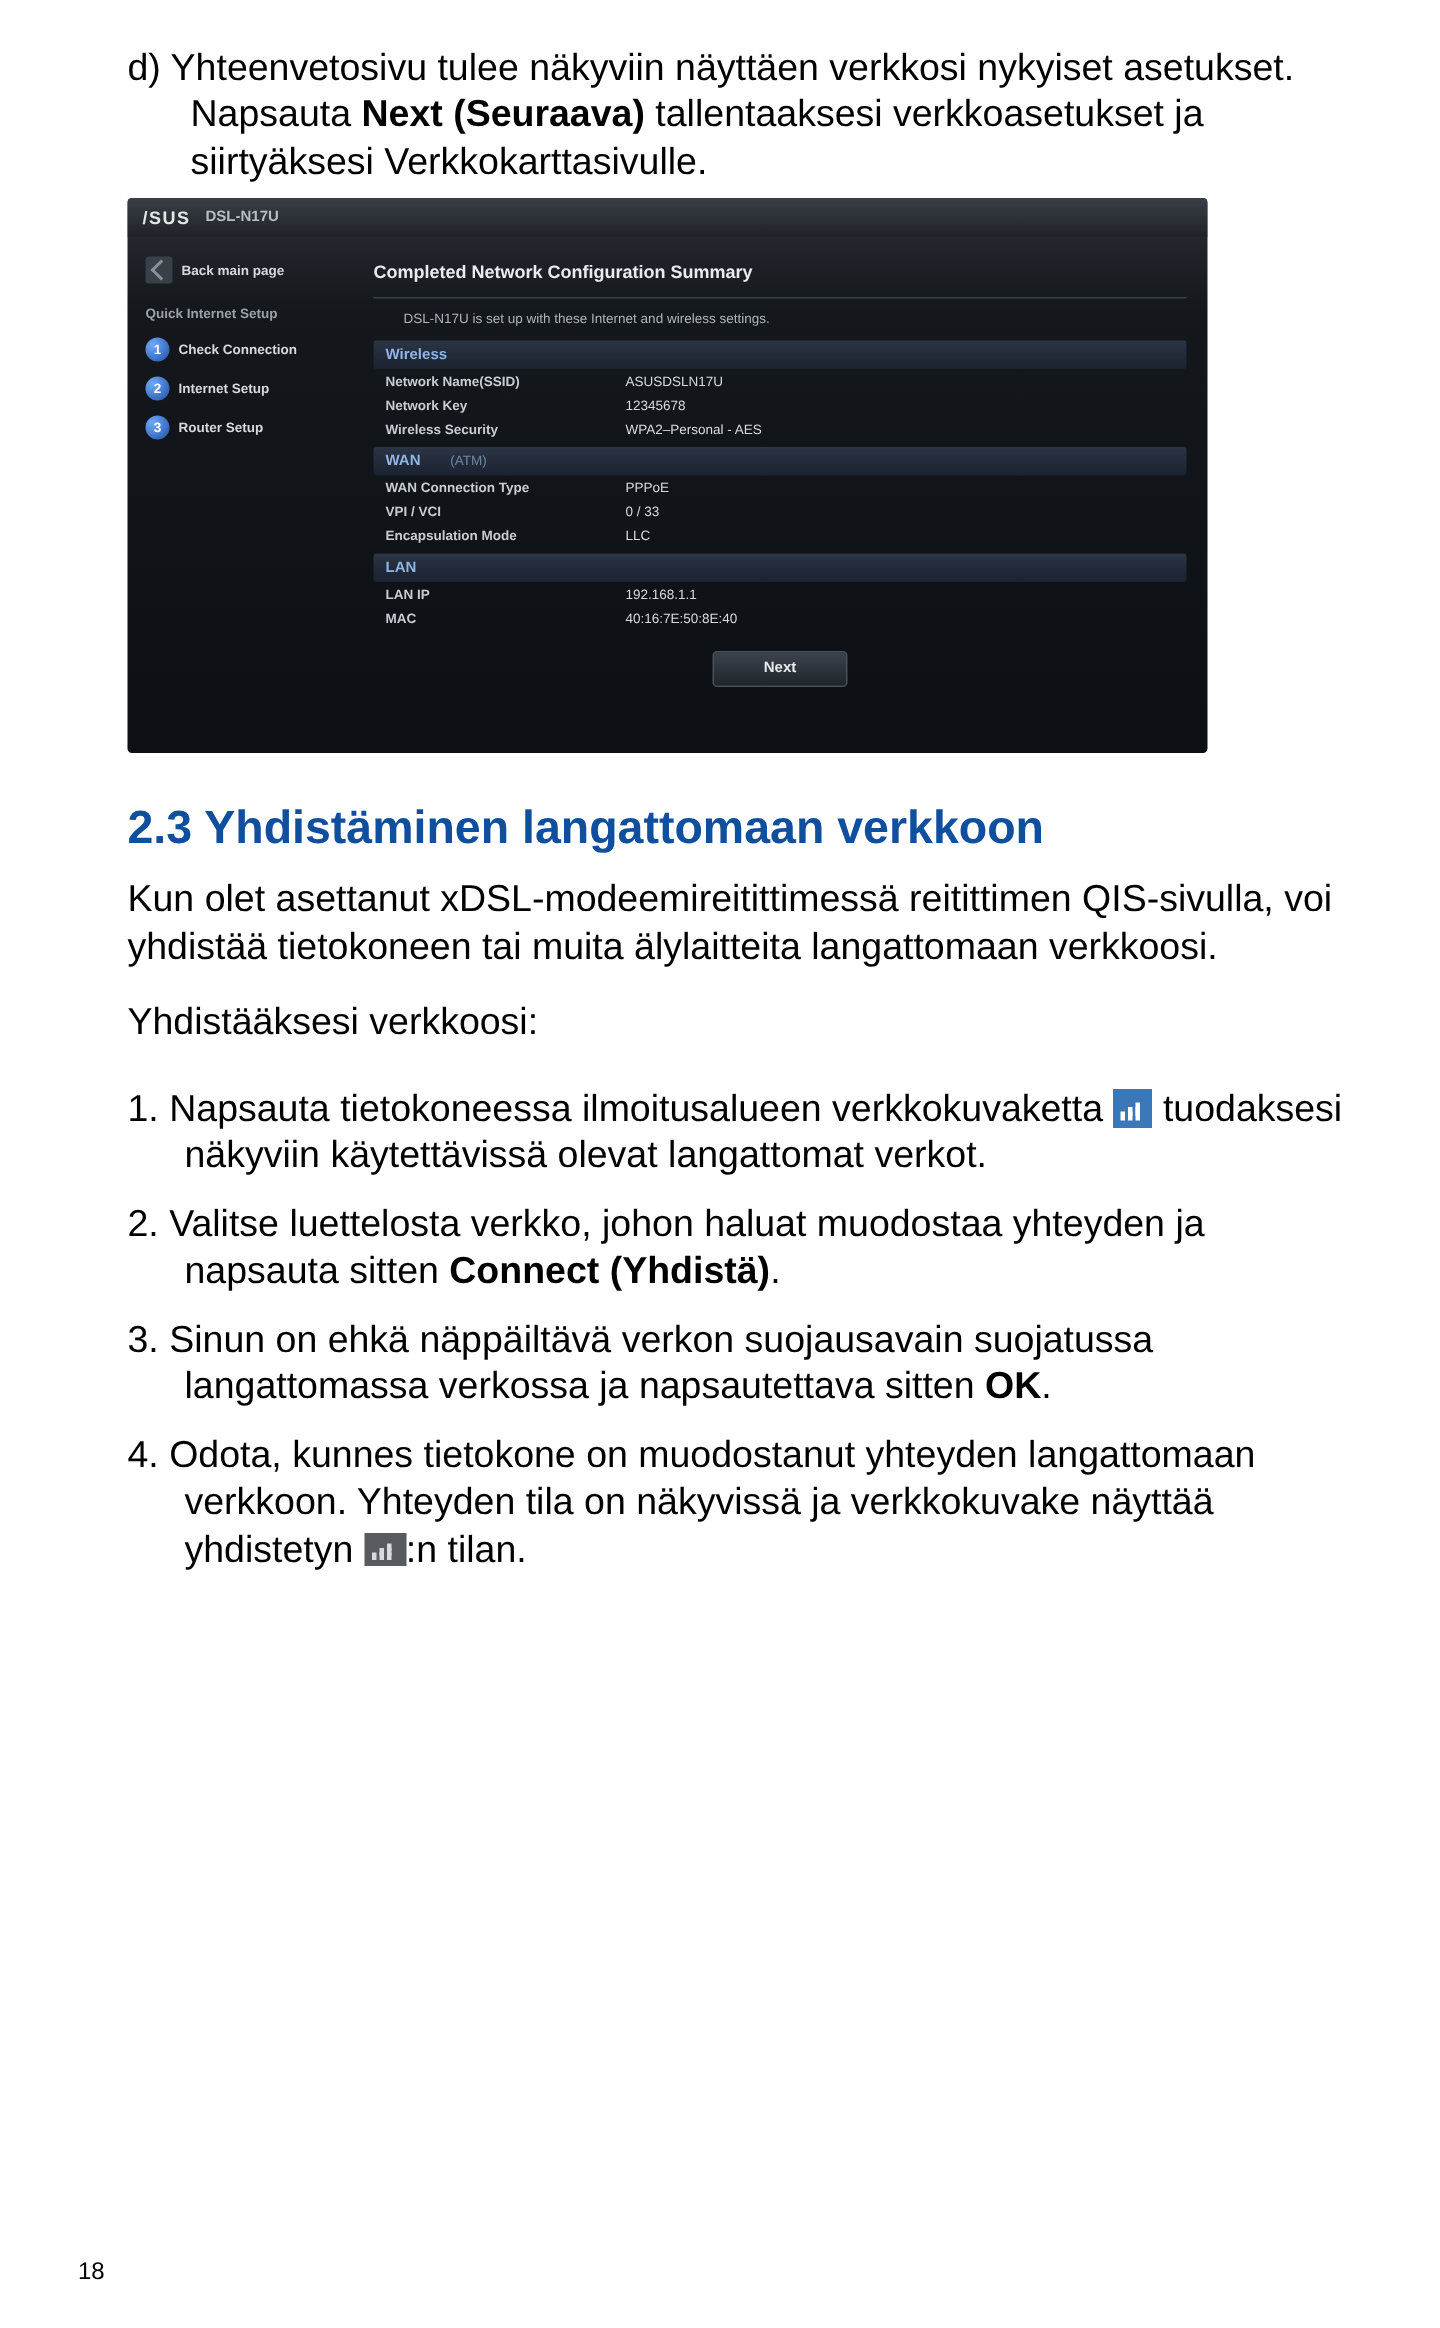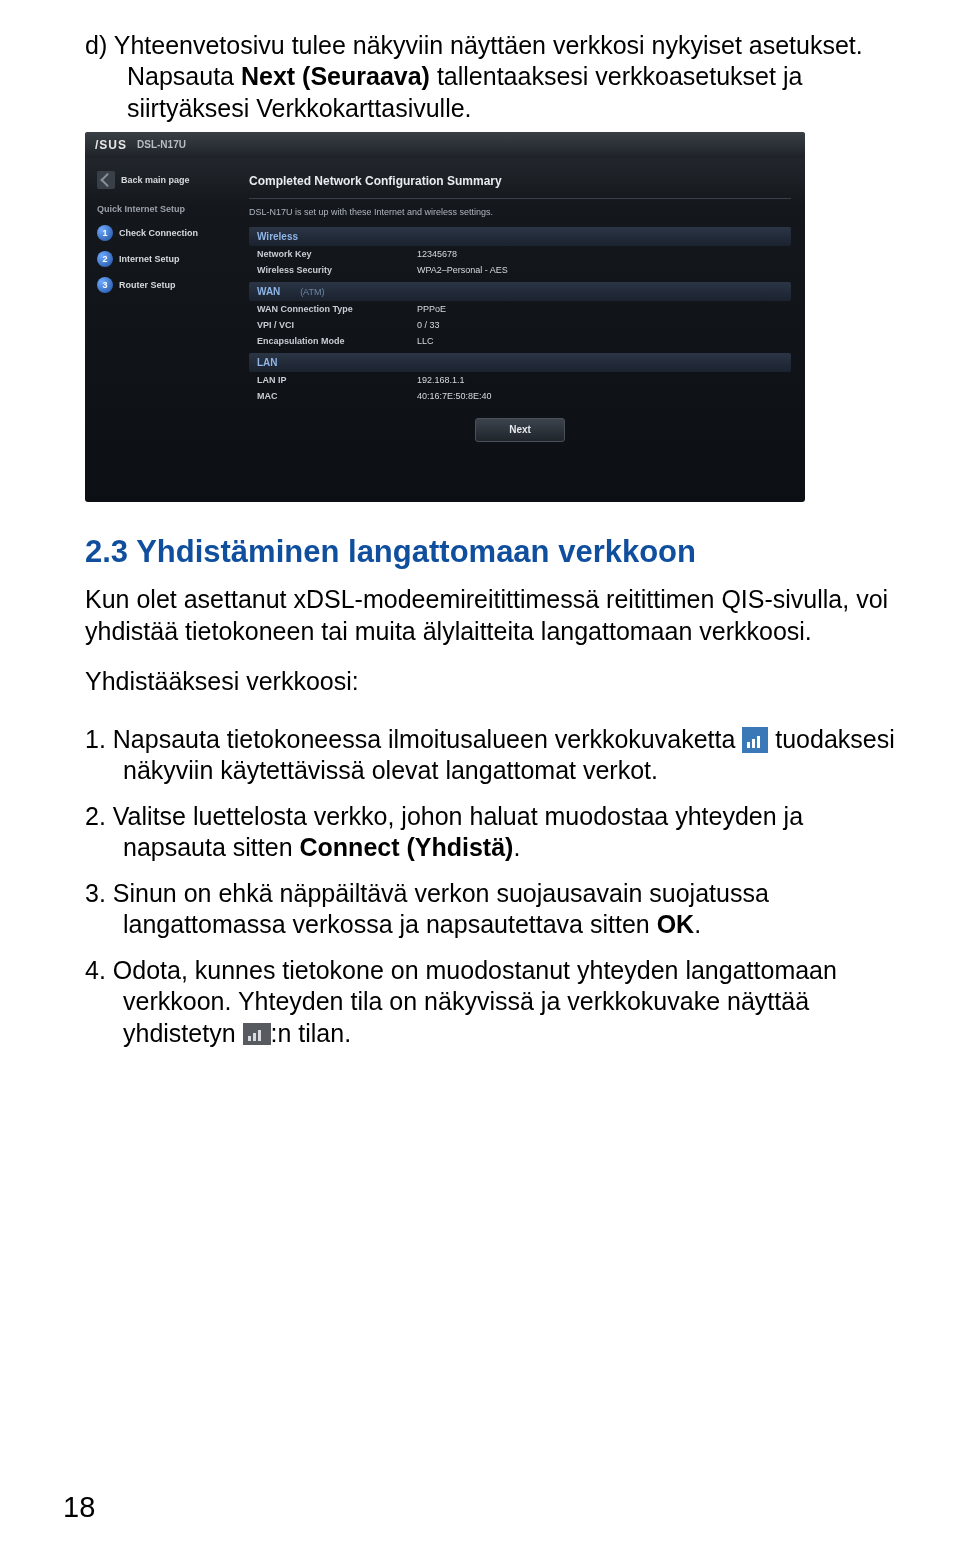--- a/index.html
+++ b/index.html
@@ -83,20 +83,21 @@
     font-size: 12px;
     font-weight: bold;
     color: #e8ecf1;
     padding: 6px 0;
   }
   .panel-hr { height:1px; background:#3a4049; margin: 4px 0 8px; }
   .panel-sub {
     font-size: 9px;
     color: #aeb4bc;
     margin-bottom: 10px;
+    margin-left: 20px;
   }
   .sect-hdr {
     background: linear-gradient(180deg, #2b3545, #1b2230);
     color: #8fb5e6;
     font-size: 10px;
     font-weight: bold;
     padding: 4px 8px;
     border-radius: 2px;
     margin-top: 4px;
   }
@@ -154,22 +155,22 @@
   }
   .inline-icon.gray { background:#575b5f; width:28px; height:22px; vertical-align:-3px;}
   .inline-icon.gray::before{
     content:"";position:absolute;left:5px;bottom:4px;width:3px;height:5px;background:#d8dadd;
     box-shadow: 5px 0 0 0 #d8dadd, 5px -3px 0 0 #d8dadd,
                 10px 0 0 0 #d8dadd, 10px -6px 0 0 #d8dadd, 10px -3px 0 0 #d8dadd;
   }
   .page-num {
     position: absolute;
     bottom: 28px;
-    left: 63px;
-    font-size: 29px;
+    left: 52px;
+    font-size: 16px;
   }
 </style>
 </head>
 <body>
 
 <p class="para-d">
   <span>d)  </span><span>Yhteenvetosivu tulee näkyviin näyttäen verkkosi nykyiset asetukset. Napsauta </span><span class="bold">Next (Seuraava)</span><span> tallentaaksesi verkkoasetukset ja siirtyäksesi Verkkokarttasivulle.</span>
 </p>
 
 <div class="router-ui">
@@ -199,20 +200,24 @@
     </div>
     <div class="rtr-main">
       <div class="panel-title">Completed Network Configuration Summary</div>
       <div class="panel-hr"></div>
       <div class="panel-sub">DSL-N17U is set up with these Internet and wireless settings.</div>
 
       <div class="sect-hdr">
         <span>Wireless</span>
       </div>
       <div class="kv">
+          <span class="k">Network Name(SSID)</span>
+          <span class="v">ASUSDSLN17U</span>
+        </div>
+      <div class="kv">
           <span class="k">Network Key</span>
           <span class="v">12345678</span>
         </div>
       <div class="kv">
           <span class="k">Wireless Security</span>
           <span class="v">WPA2–Personal - AES</span>
         </div>
 
       <div class="sect-hdr">
         <span>WAN</span>

